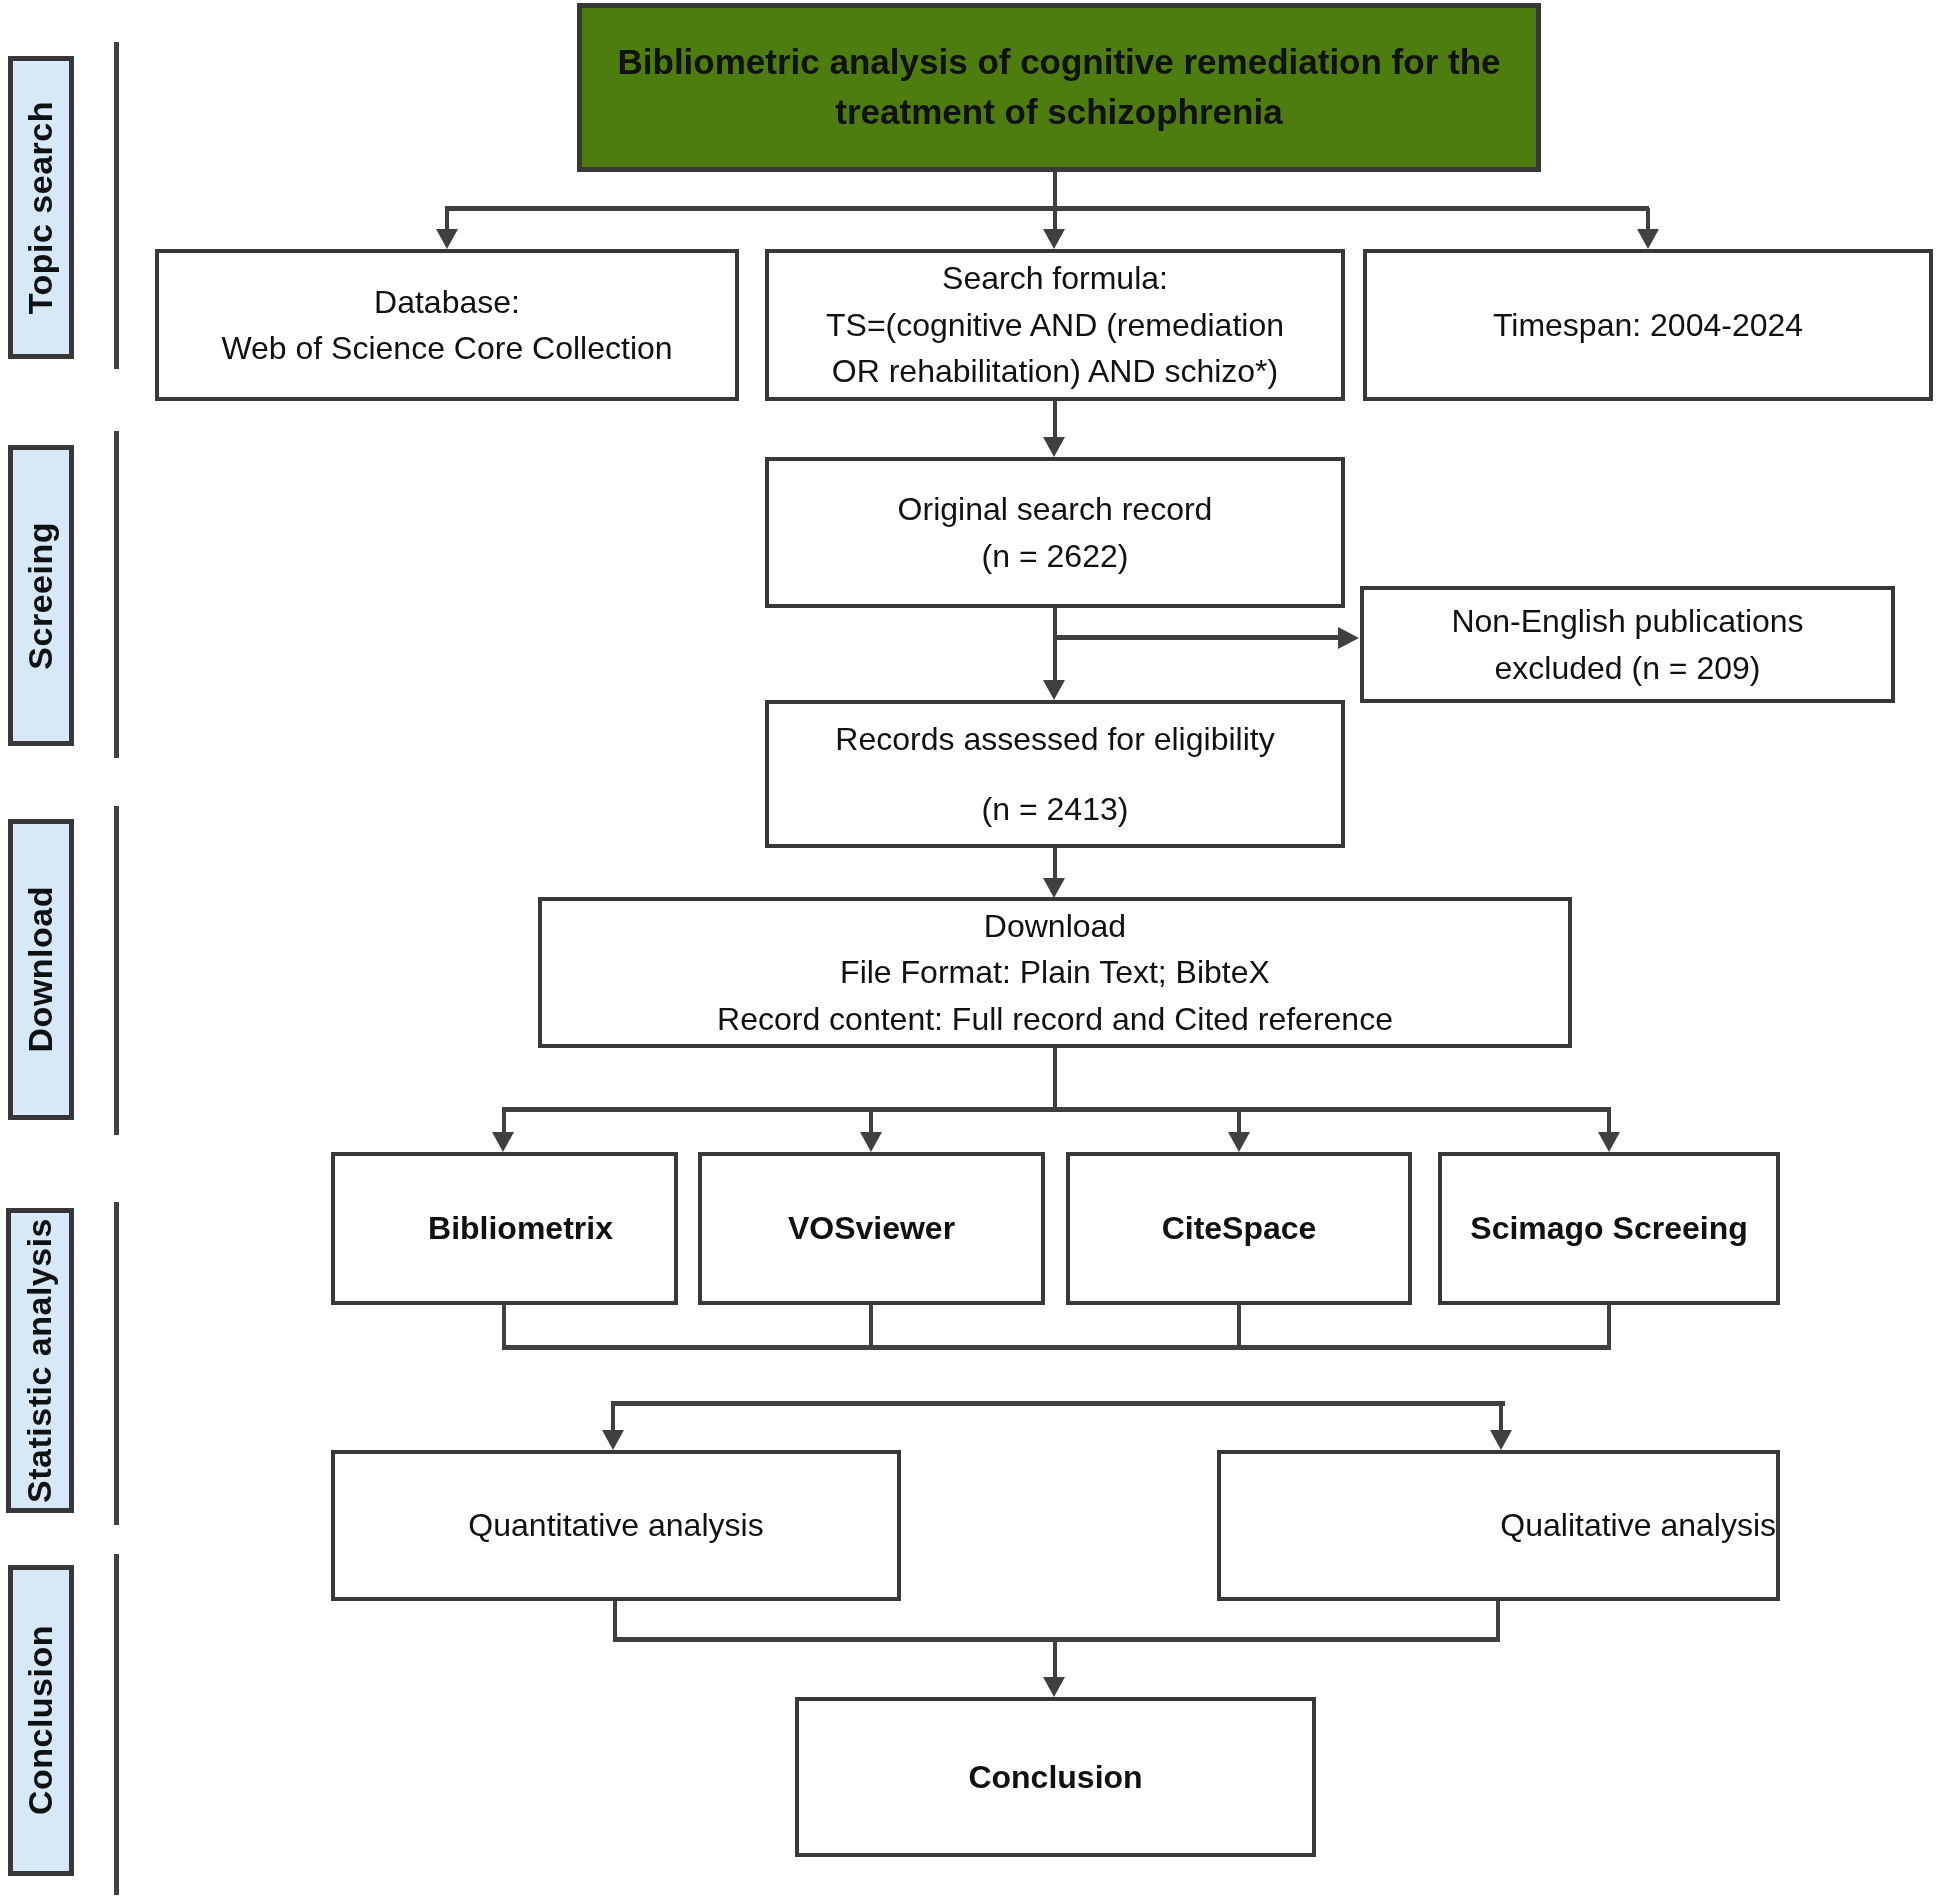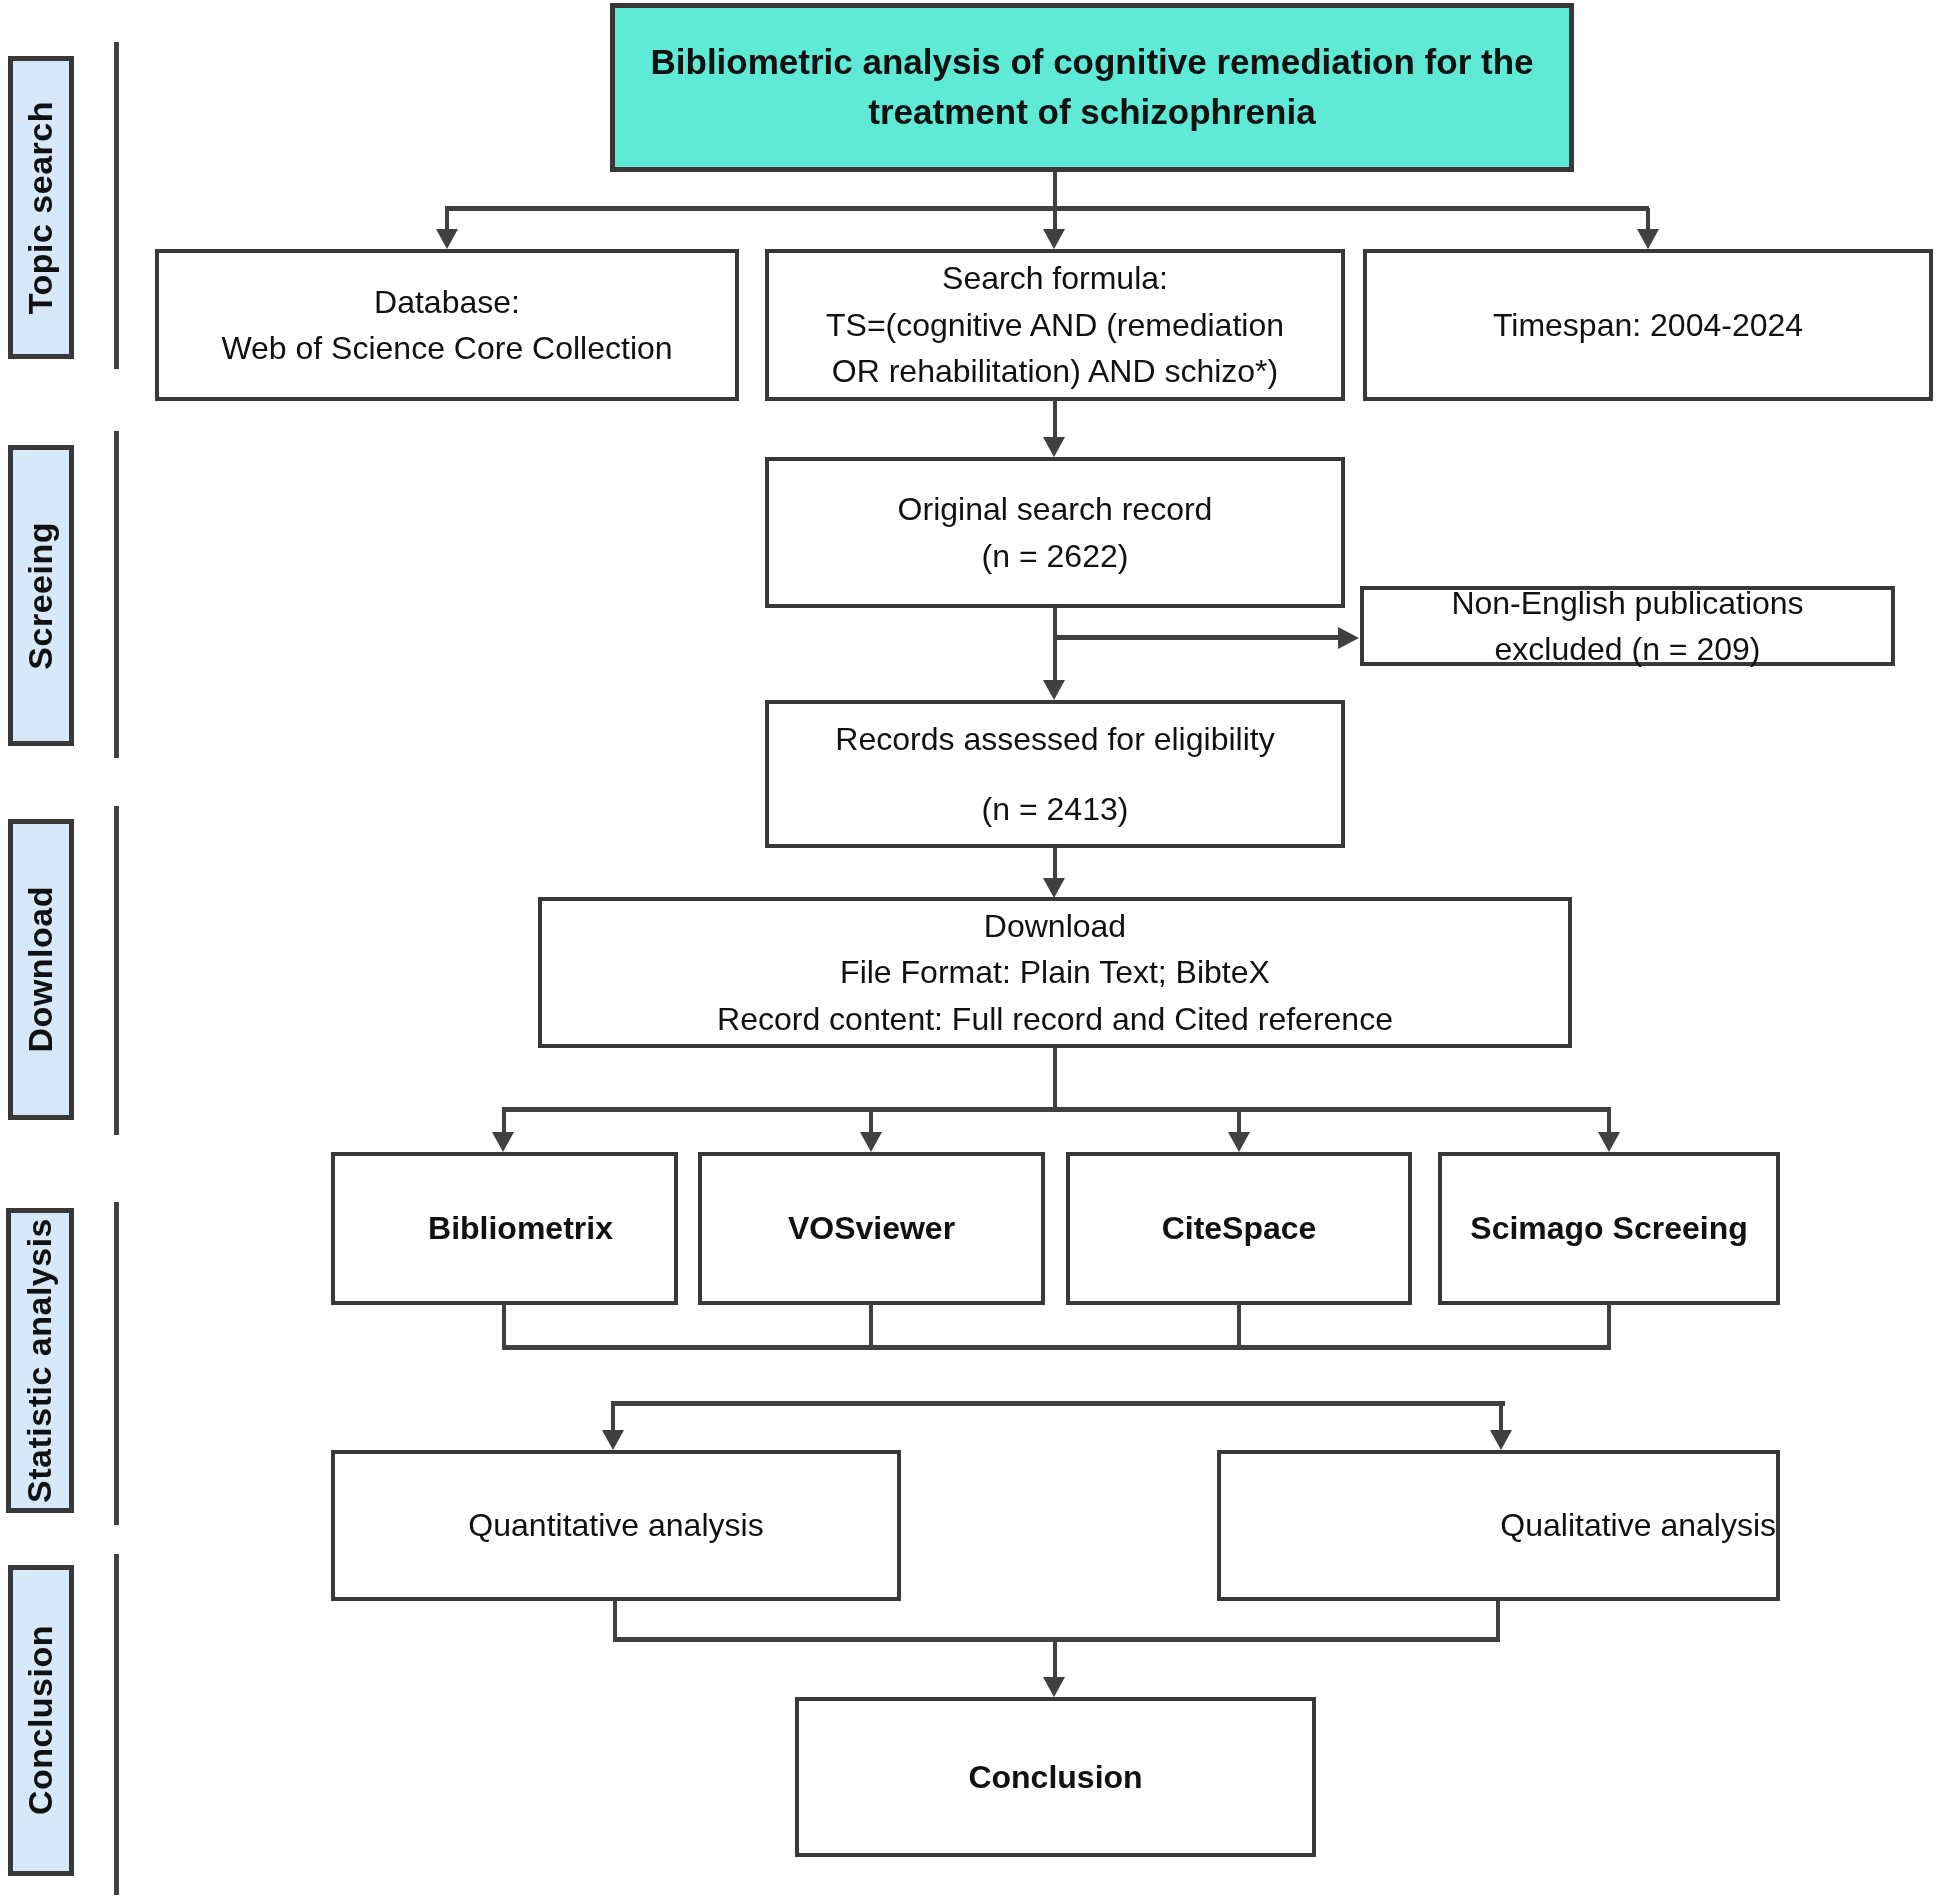--- a/index.html
+++ b/index.html
@@ -36,29 +36,28 @@
     box-sizing:border-box;
     display:flex;flex-direction:column;
     align-items:center;justify-content:center;
     text-align:center;
     font-size:32px;
     line-height:1.45;
   }
   .fbox.bold{font-weight:700;}
   .title{
     position:absolute;
-    background:#5eead4;
+    background:#4d7c0f;
     border:5.6px solid #383838;
     box-sizing:border-box;
     display:flex;flex-direction:column;
     align-items:center;justify-content:center;
     text-align:center;
     font-size:35px;font-weight:700;
     line-height:1.45;
-    margin-left:33px;
   }
   .vline{position:absolute;width:3.8px;background:#404040;}
   .hline{position:absolute;height:4.7px;background:#404040;}
   .adown{
     position:absolute;width:0;height:0;
     border-left:11.3px solid transparent;
     border-right:11.3px solid transparent;
     border-top:20px solid #404040;
   }
   .aright{
@@ -128,21 +127,21 @@
   <div class="fbox" style="left:765px;top:457px;width:580px;height:151px;">
     <div>Original search record</div>
     <div>(n = 2622)</div>
   </div>
 
   <div class="vline" style="left:1053px;top:607px;height:74px;"></div>
   <div class="adown" style="left:1043px;top:680px;"></div>
   <div class="hline" style="left:1055px;top:635px;width:284px;"></div>
   <div class="aright" style="left:1338px;top:627px;"></div>
 
-  <div class="fbox" style="left:1360px;top:586px;width:535px;height:80px;">
+  <div class="fbox" style="left:1360px;top:586px;width:535px;height:117px;">
     <div>Non-English publications</div>
     <div>excluded (n = 209)</div>
   </div>
 
   <div class="fbox" style="left:765px;top:700px;width:580px;height:148px;gap:24px;">
     <div>Records assessed for eligibility</div>
     <div>(n = 2413)</div>
   </div>
 
   <div class="vline" style="left:1053px;top:847px;height:33px;"></div>

